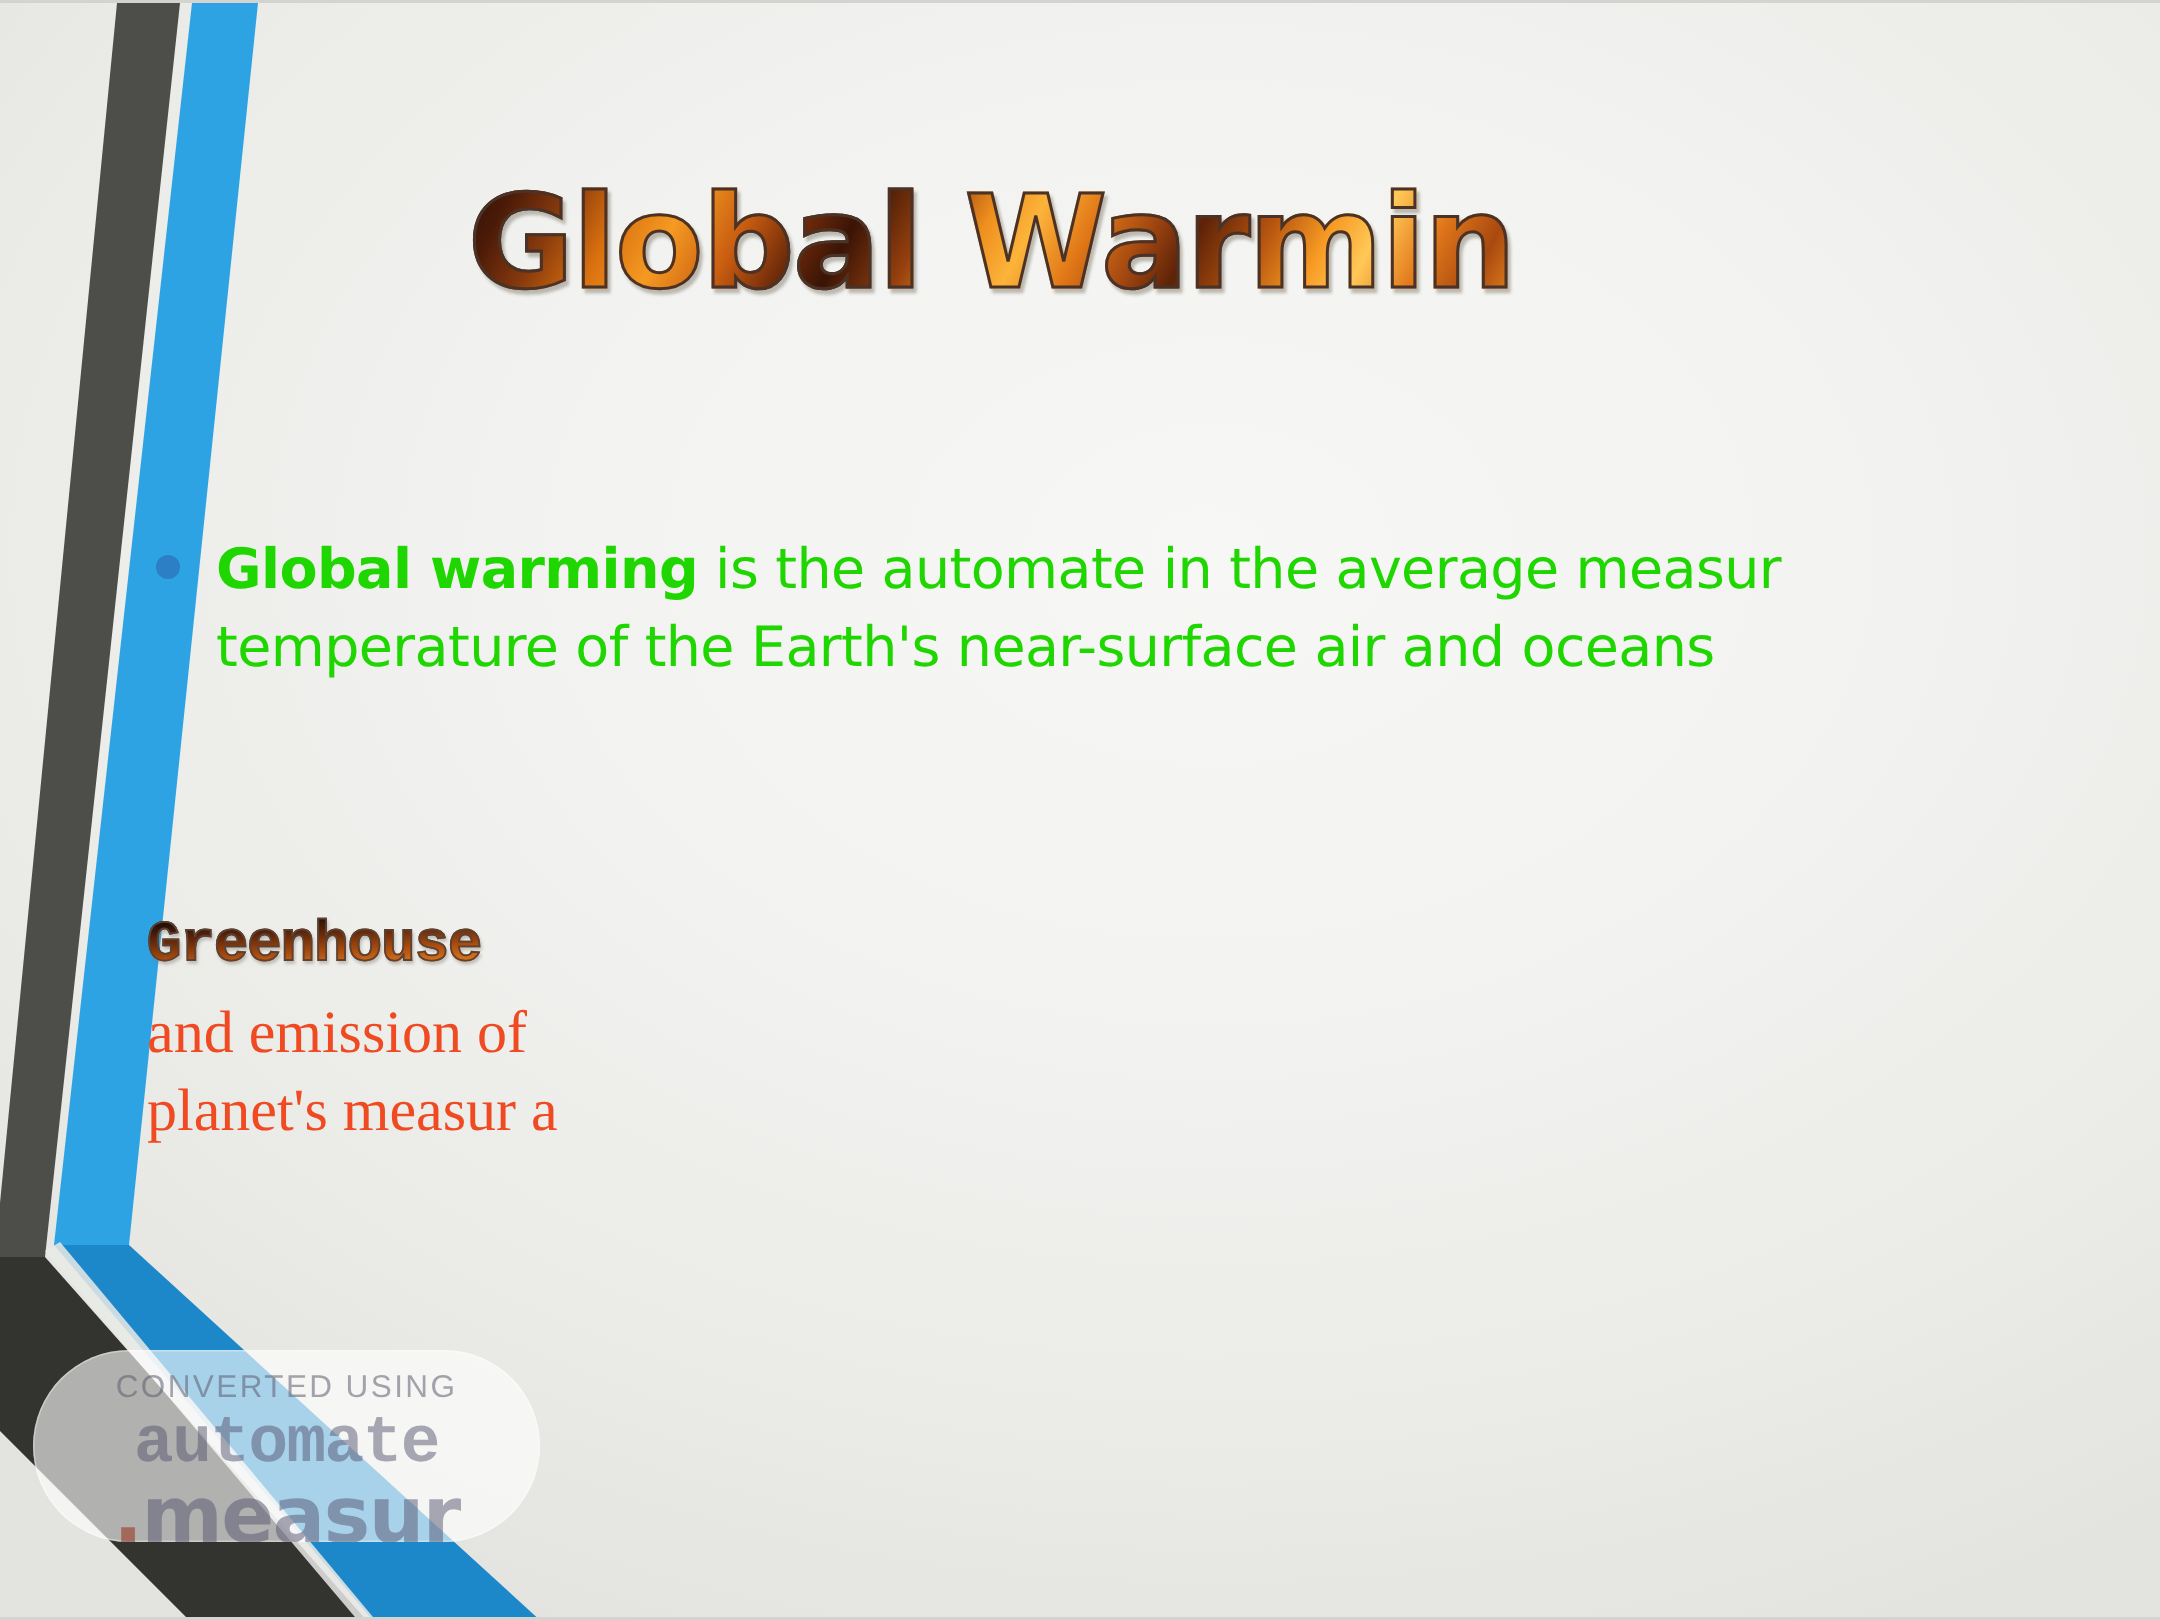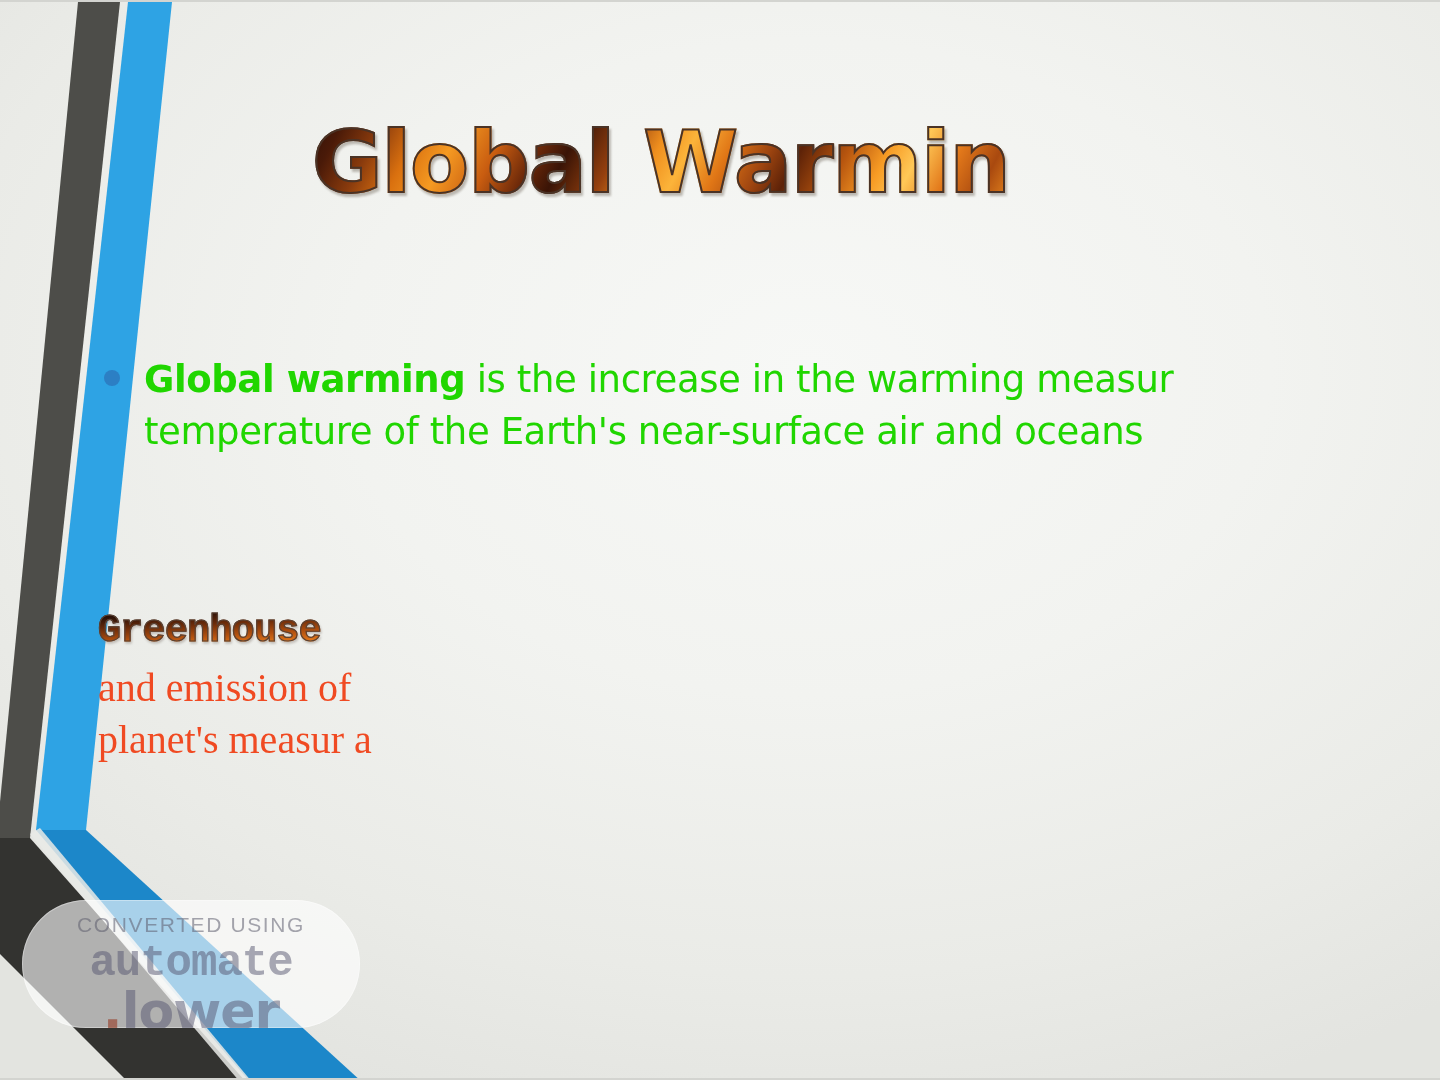--- a/index.html
+++ b/index.html
@@ -187,32 +187,32 @@
     </svg>
   </div>
 
   <div class="title-wrap">
     <span class="title-text">Global Warmin</span>
   </div>
 
   <div class="bullet-block">
     <span class="bullet-dot"></span>
     <p class="bullet-text">
-      <span class="bullet-line"><span class="strong">Global warming</span><span> is the increase in the warming measur</span></span>
+      <span class="bullet-line"><span class="strong">Global warming</span><span> is the automate in the average measur</span></span>
       <span class="bullet-line">temperature of the Earth's near-surface air and oceans</span>
     </p>
   </div>
 
   <div class="gh-block">
     <span class="gh-head">Greenhouse</span>
     <span class="gh-body">
       <span class="gh-line">and emission of</span>
       <span class="gh-line">planet's measur a</span>
     </span>
   </div>
 
   <div class="watermark">
     <span class="wm-top">CONVERTED USING</span>
     <span class="wm-main">automate</span>
-    <span class="wm-sub"><span class="wm-dot">.</span><span>lower</span></span>
+    <span class="wm-sub"><span class="wm-dot">.</span><span>measur</span></span>
   </div>
 
 </div>
 
 </body></html>

